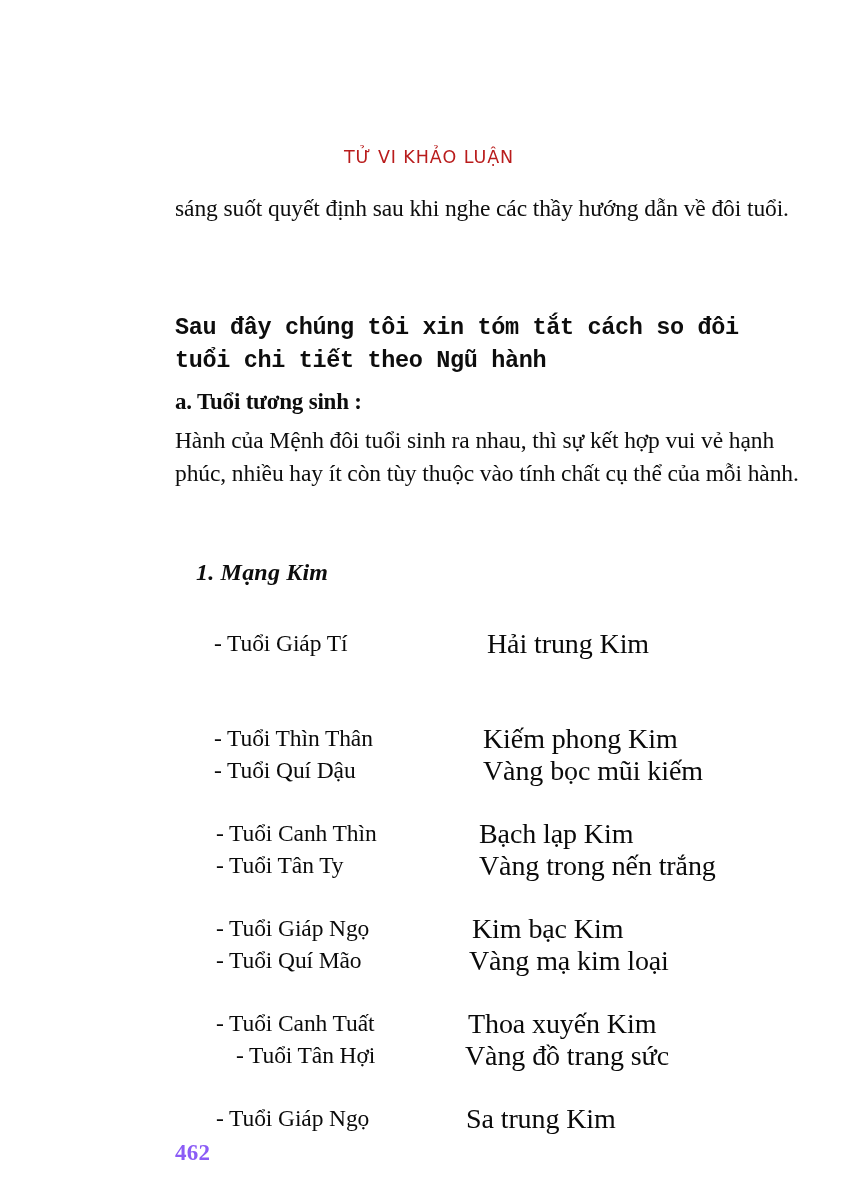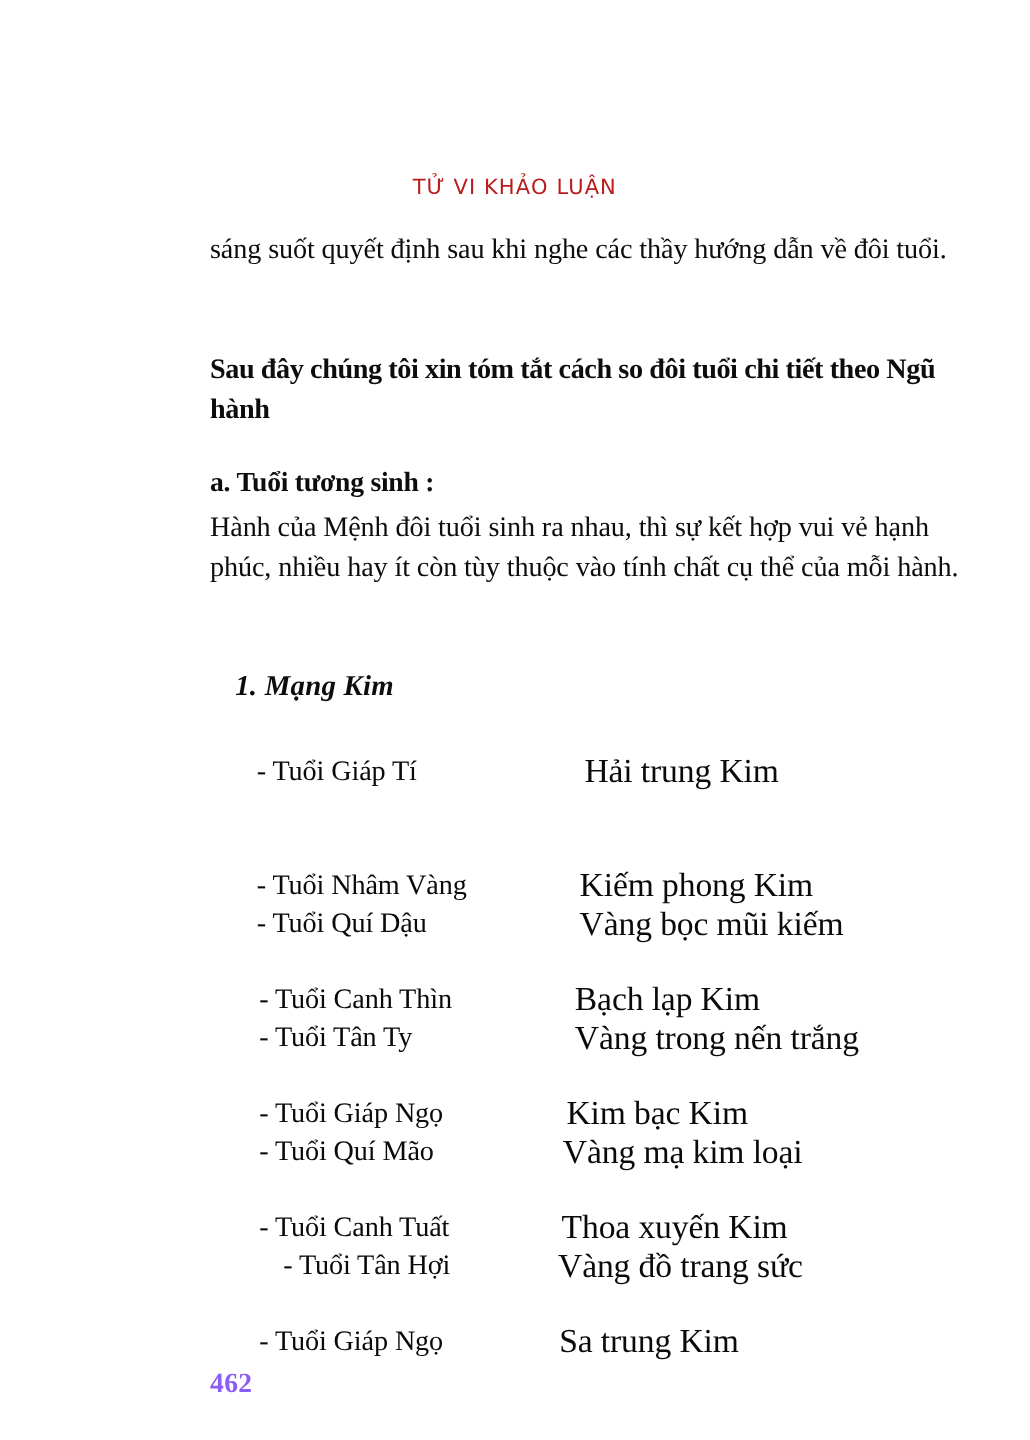--- a/index.html
+++ b/index.html
@@ -36,21 +36,21 @@
   .body-block {
     position: absolute;
     left: 175px;
     width: 632px;
     font-size: 23.5px;
     line-height: 33px;
     color: #0d0d0d;
     letter-spacing: -0.1px;
   }
   .para-1      { top: 192px; }
-  .para-bold   { top: 292px; font-weight: bold; letter-spacing: -0.35px; }
+  .para-bold   { top: 311px; font-weight: bold; letter-spacing: -0.35px; font-family: Liberation Mono, monospace; }
   .heading-a   { top: 385px; font-weight: bold; font-size: 23px; letter-spacing: -0.2px;}
   .para-2      { top: 424px; }
   .heading-num {
     top: 556px;
     left: 196px;
     font-weight: bold;
     font-style: italic;
     font-size: 24px;
     letter-spacing: 0.2px;
   }
@@ -117,21 +117,21 @@
 
   <div class="list-area">
       <div class="pair">
         <div class="row">
           <span class="col-age" style="left: 214px;">- Tuổi Giáp Tí</span>
           <span class="col-name" style="left: 487px;">Hải trung Kim</span>
         </div>
       </div>
       <div class="pair">
         <div class="row">
-          <span class="col-age" style="left: 214px;">- Tuổi Nhâm Vàng</span>
+          <span class="col-age" style="left: 214px;">- Tuổi Thìn Thân</span>
           <span class="col-name" style="left: 483px;">Kiếm phong Kim</span>
         </div>
         <div class="row">
           <span class="col-age" style="left: 214px;">- Tuổi Quí Dậu</span>
           <span class="col-name" style="left: 483px;">Vàng bọc mũi kiếm</span>
         </div>
       </div>
       <div class="pair">
         <div class="row">
           <span class="col-age" style="left: 216px;">- Tuổi Canh Thìn</span>

